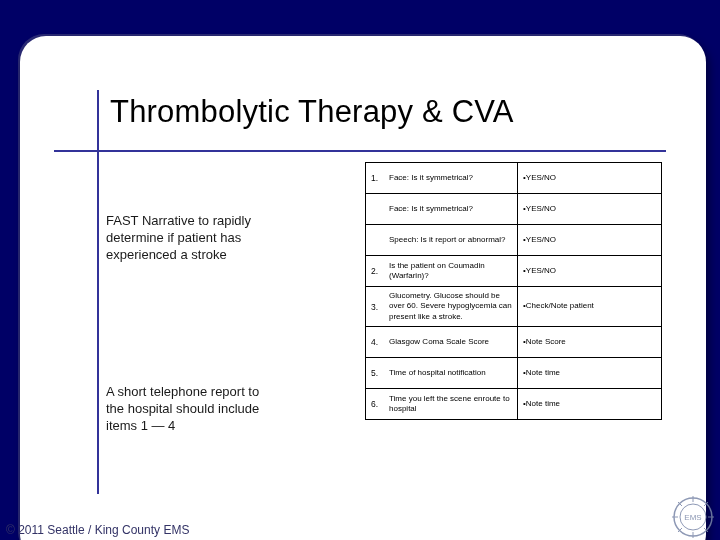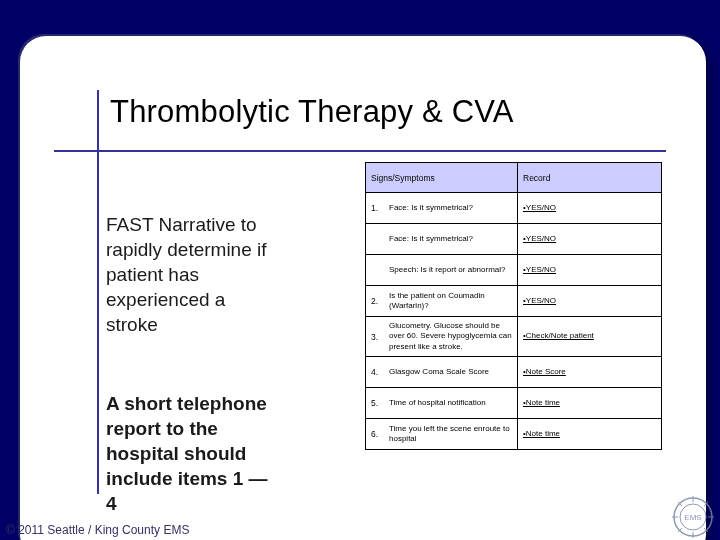--- a/index.html
+++ b/index.html
@@ -37,26 +37,26 @@
   .rule-v {
     position: absolute;
     left: 77px; top: 54px;
     width: 2px; height: 404px;
     background: #333399;
   }
   .left-text {
     position: absolute;
     left: 86px;
     width: 168px;
-    font-size: 19px;
+    font-size: 13px;
     line-height: 1.32;
     color: #1a1a1a;
   }
   .left-text-1 { top: 176px; }
-  .left-text-2 { top: 355px; font-weight: bold; }
+  .left-text-2 { top: 347px; }
 
   .signs-table {
     position: absolute;
     left: 345px; top: 126px;
     width: 296px;
     border-top: 1px solid #000;
     border-left: 1px solid #000;
     font-size: 8px;
     color: #000;
   }
@@ -78,21 +78,21 @@
     min-height: 30px;
     font-size: 8.5px;
   }
   .qcell { display: flex; align-items: center; }
   .num {
     width: 18px;
     flex: 0 0 18px;
     font-size: 8.5px;
   }
   .qtext { flex: 1; line-height: 1.3; }
-  .rcell { line-height: 1.3; text-decoration: underline; }
+  .rcell { line-height: 1.3; }
 
   .footer-text {
     position: absolute;
     left: 6px; top: 523px;
     font-size: 12px;
     color: #333366;
     z-index: 5;
   }
   .seal {
     position: absolute;
@@ -109,24 +109,20 @@
 
   <h1 class="slide-title" style="font-weight:400; margin:0;">Thrombolytic Therapy &amp; CVA</h1>
 
   <div class="rule-h"></div>
   <div class="rule-v"></div>
 
   <div class="left-text left-text-1">FAST Narrative to rapidly determine if patient has experienced a stroke</div>
   <div class="left-text left-text-2">A short telephone report to the hospital should include items 1 — 4</div>
 
   <div class="signs-table">
-    <div class="trow thead">
-      <div class="cell">Signs/Symptoms</div>
-      <div class="cell">Record</div>
-    </div>
     <div>
         <div class="trow">
           <div class="cell qcell">
             <span class="num">1.</span>
             <span class="qtext">Face: Is it symmetrical?</span>
           </div>
           <div class="cell rcell">•YES/NO</div>
         </div>
         <div class="trow">
           <div class="cell qcell">

